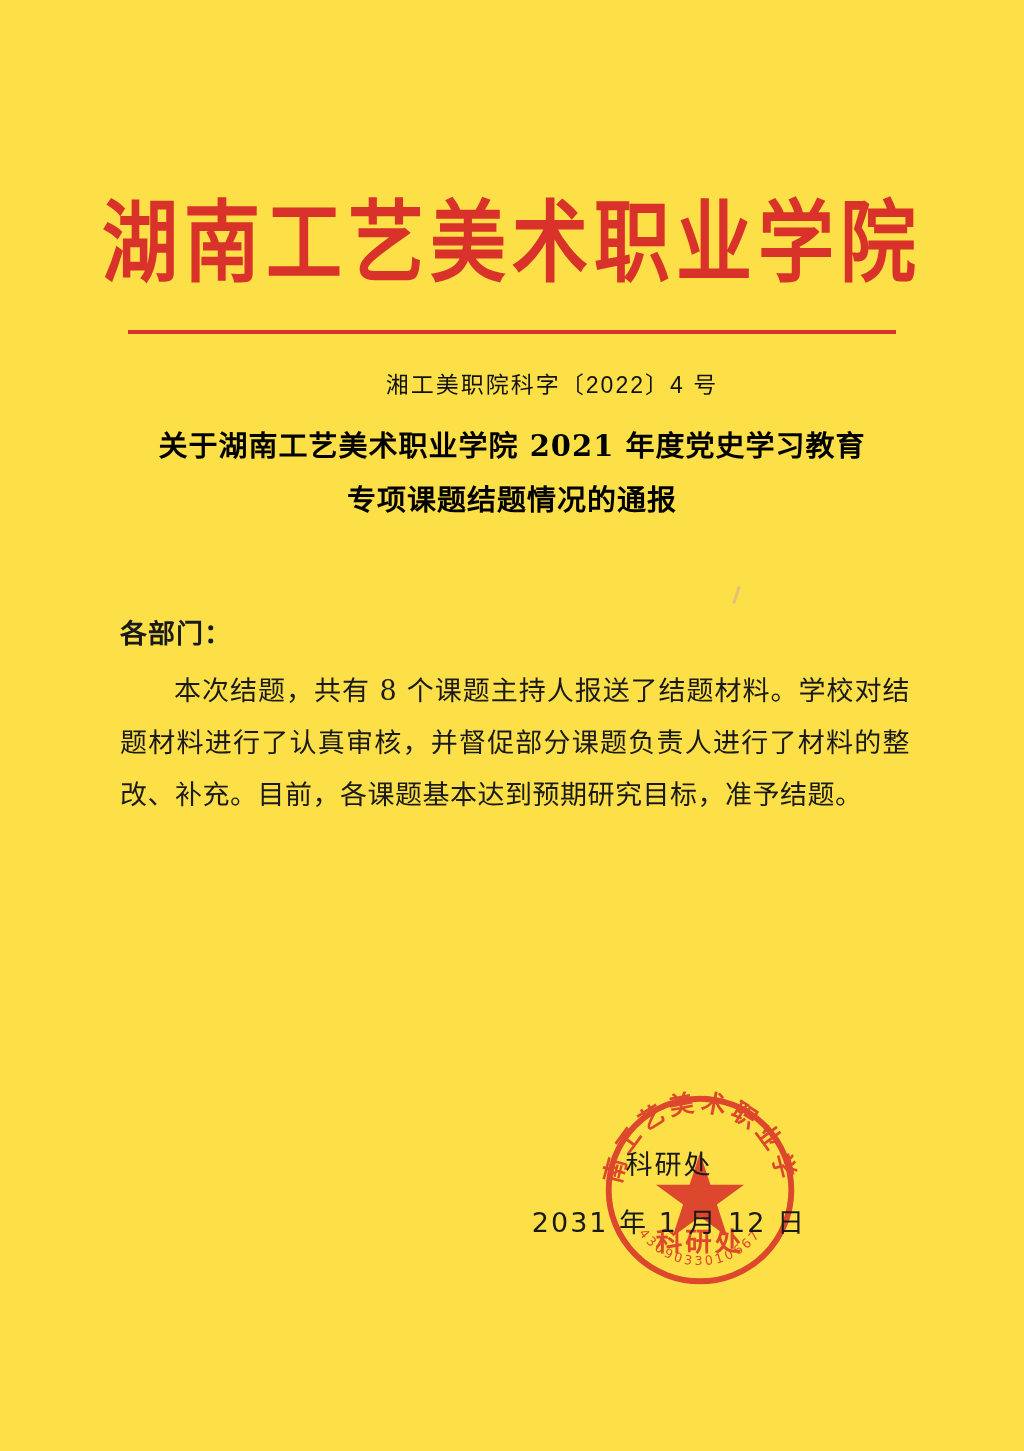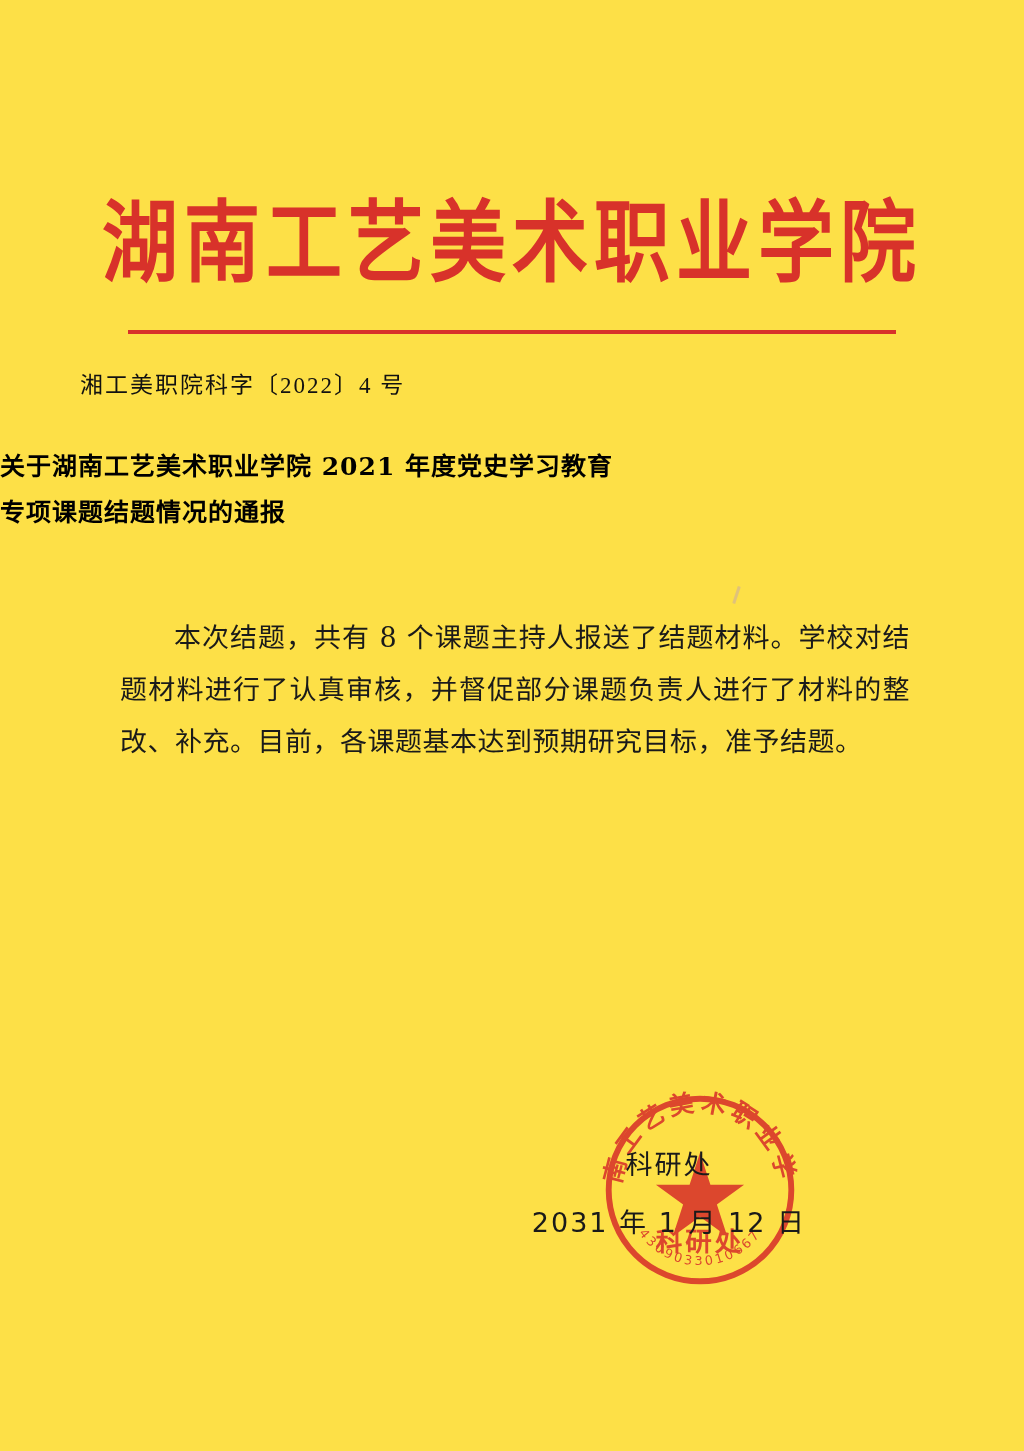--- a/index.html
+++ b/index.html
@@ -49,38 +49,38 @@
     height: 4px;
     background: #d8322a;
   }
 
   
   .doc-number {
     position: absolute;
     top: 366px;
     left: 0;
     width: 100%;
-    text-align: left;
+    text-align: center;
     font-size: 23px;
     letter-spacing: 2px;
     color: #111;
-    font-family: Liberation Serif, serif;
+    font-family: Liberation Sans, sans-serif;
     padding-left: 80px;
     box-sizing: border-box;
   }
 
   
   .doc-title {
     position: absolute;
-    top: 444px;
+    top: 420px;
     left: 0;
     width: 100%;
-    text-align: left;
+    text-align: center;
     font-weight: 700;
-    font-size: 25px;
+    font-size: 29px;
     line-height: 1.85;
     letter-spacing: 1px;
     color: #000;
   }
   .doc-title .line { display: block; }
 
   
   .body-block {
     position: absolute;
     top: 612px;
@@ -165,20 +165,21 @@
   <div class="doc-number">湘工美职院科字〔2022〕4 号</div>
 
   <div class="doc-title">
     <span class="line">关于湖南工艺美术职业学院 2021 年度党史学习教育</span>
     <span class="line">专项课题结题情况的通报</span>
   </div>
 
   <div class="speck"></div>
 
   <div class="body-block">
+    <div class="salutation">各部门：</div>
     <p class="para">本次结题，共有 8 个课题主持人报送了结题材料。学校对结题材料进行了认真审核，并督促部分课题负责人进行了材料的整改、补充。目前，各课题基本达到预期研究目标，准予结题。</p>
   </div>
 
   <div class="seal">
     <svg viewBox="0 0 220 220" xmlns="http://www.w3.org/2000/svg">
       <defs>
         <path id="sealArcOuter" d="M 110,110 m -86,0 a 86,86 0 1,1 172,0" transform="rotate(0 110 110)"></path>
         <path id="sealArcTop" d="M 30,110 a 80,80 0 0,1 160,0"></path>
         <path id="sealArcBottom" d="M 36,128 a 76,76 0 0,0 148,0"></path>
       </defs>

